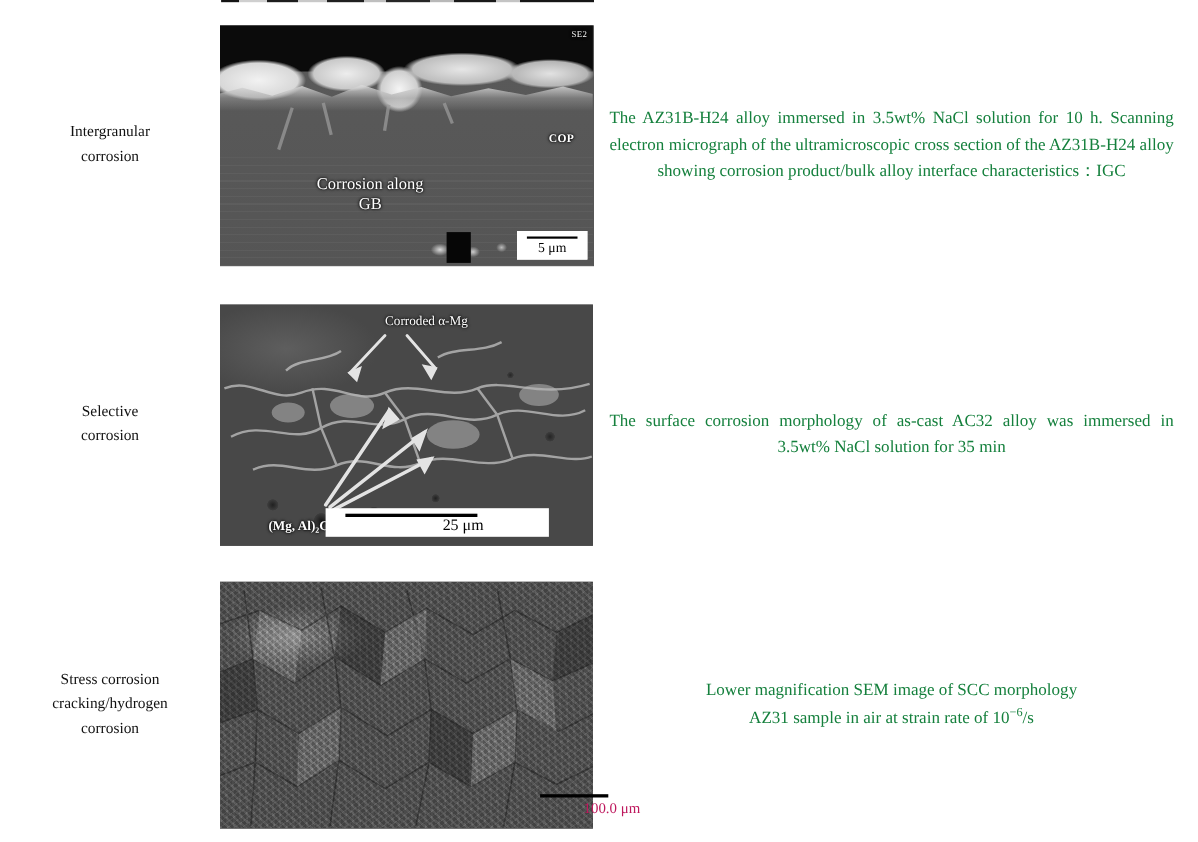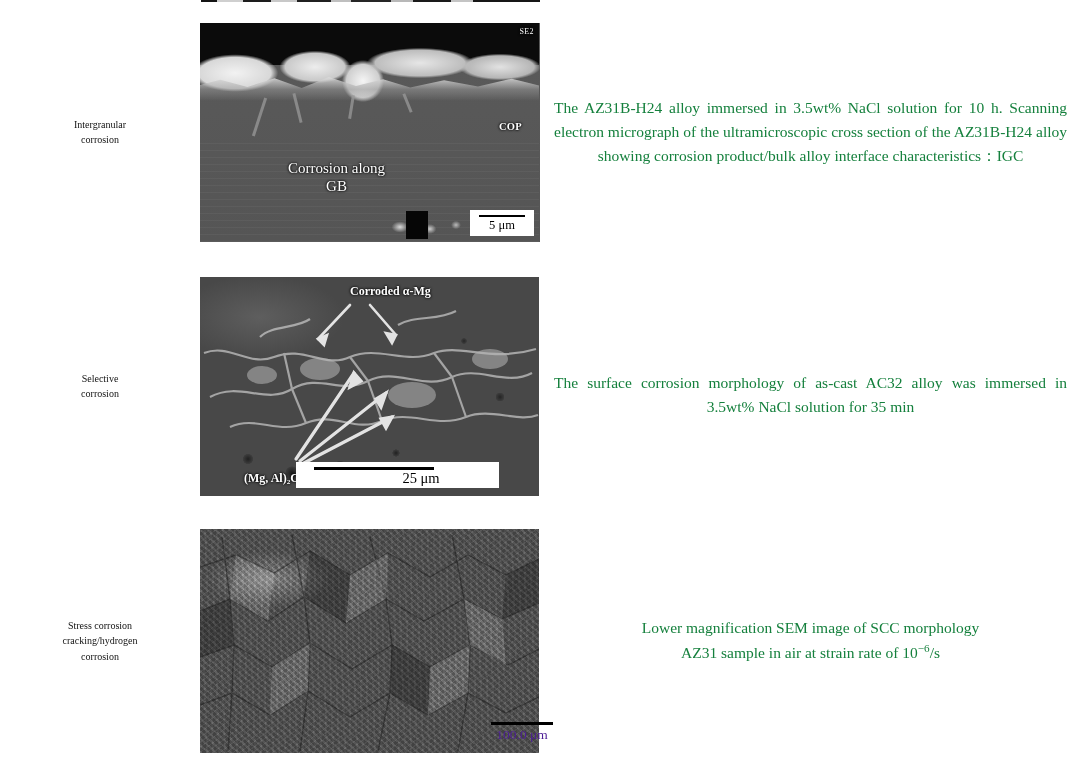--- a/index.html
+++ b/index.html
@@ -25,21 +25,21 @@
     left: 0;
     width: 1089px;
     display: flex;
     flex-direction: row;
     align-items: center;
   }
   .label-cell {
     width: 200px;
     flex: 0 0 200px;
     text-align: center;
-    font-size: 10px;
+    font-size: 14px;
     line-height: 1.55;
     color: #111;
   }
   .fig-cell {
     flex: 0 0 340px;
     width: 340px;
     display: flex;
     justify-content: flex-start;
   }
   .desc-cell {
@@ -208,21 +208,21 @@
     left: 0; top: 0; width: 339px; height: 219px;
     background:
       radial-gradient(circle 7px at 48px 182px, #202020 0%, #3d3d3d 70%, rgba(0,0,0,0) 75%),
       radial-gradient(circle 9px at 92px 196px, #1c1c1c 0%, #3d3d3d 70%, rgba(0,0,0,0) 75%),
       radial-gradient(circle 6px at 140px 188px, #242424 0%, #3d3d3d 70%, rgba(0,0,0,0) 75%),
       radial-gradient(circle 5px at 196px 176px, #202020 0%, #3d3d3d 70%, rgba(0,0,0,0) 75%),
       radial-gradient(circle 6px at 300px 120px, #242424 0%, #3d3d3d 70%, rgba(0,0,0,0) 75%),
       radial-gradient(circle 4px at 264px 64px, #262626 0%, #3d3d3d 70%, rgba(0,0,0,0) 75%);
   }
   #fig-sel .lbl-top {
-    left: 118px; top: 8px; font-size: 12px; font-weight: 700; padding-left: 32px;
+    left: 118px; top: 8px; font-size: 12px; font-weight: 400; padding-left: 32px;
   }
   #fig-sel .lbl-bottom {
     left: 44px; top: 195px; font-size: 12px; font-weight: 600;
   }
   #fig-sel .sb {
     left: 96px; bottom: 8px;
     width: 156px; height: 26px;
     font-size: 14.5px;
     padding-left: 47px;
   }
@@ -258,23 +258,23 @@
   #fig-scc .facets {
     position: absolute;
     left: 0; top: 0; width: 339px; height: 224px;
     opacity: .55;
   }
   .scc-scale {
     position: absolute;
     left: 462px;
     top: 722px;
     width: 120px;
-    text-align: center;
+    text-align: right;
     font-size: 13.5px;
-    color: #4c1d95;
+    color: #be185d;
   }
   .scc-scale .bar {
     width: 62px;
     height: 3px;
     background: #000;
     margin: 0 auto 2px auto;
   }
   sup { font-size: .72em; }
 </style>
 </head>

